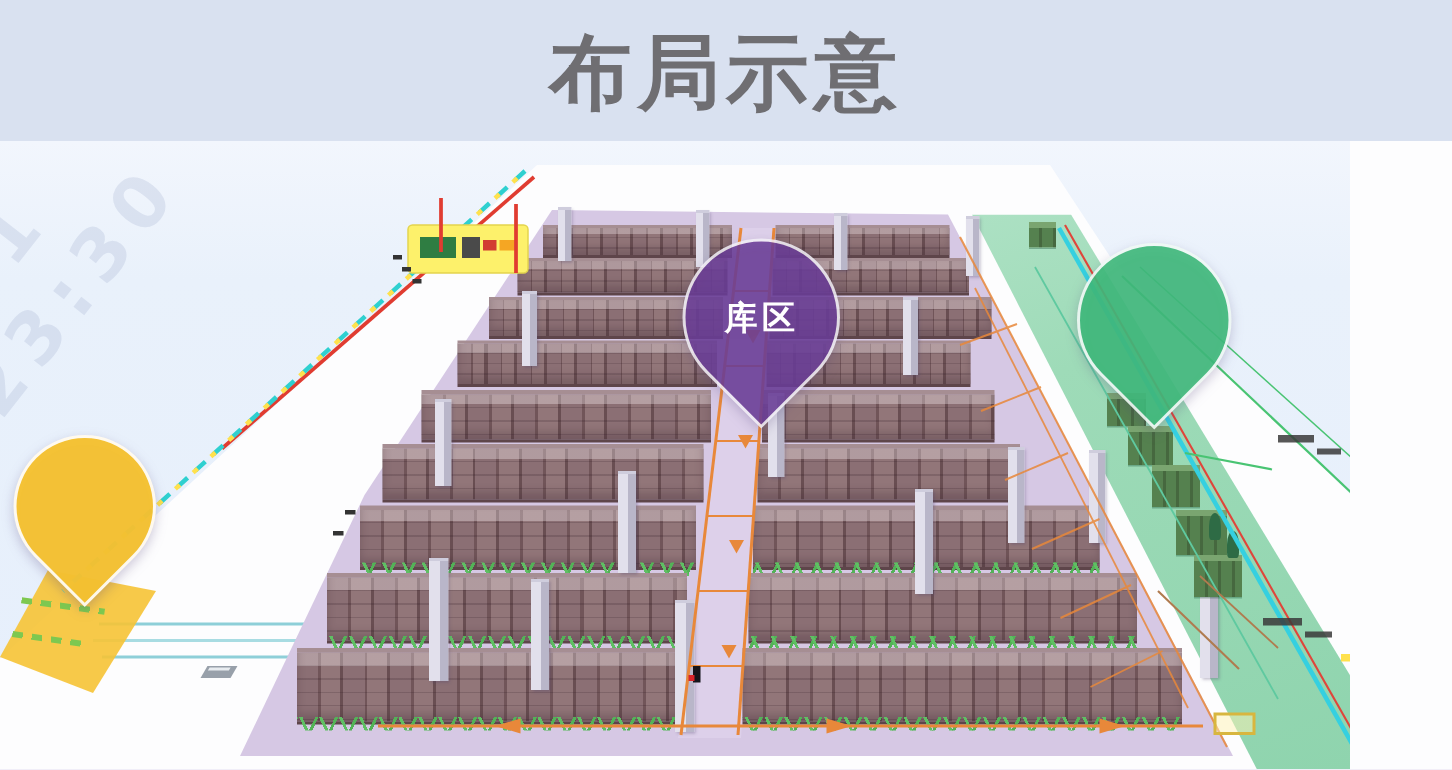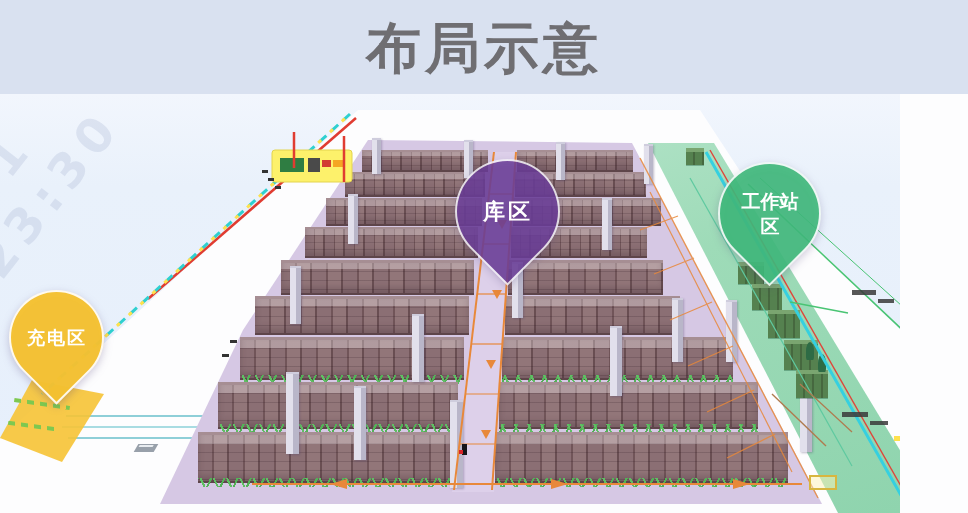--- a/index.html
+++ b/index.html
@@ -11,21 +11,21 @@
           display:flex;align-items:center;justify-content:center;}
   .title{font-size:55px;font-weight:bold;color:var(--c-title-text,#6f6e72);letter-spacing:4px;padding-top:4px;}
 
   
   .watermark{position:absolute;left:-34px;top:198px;width:300px;z-index:4;pointer-events:none;
              transform:rotate(-52deg);transform-origin:left center;
              font-size:48px;font-weight:bold;letter-spacing:9px;color:rgba(140,155,195,.20);}
 
   
   .scene{position:absolute;left:0;top:94px;width:900px;height:419px;overflow:hidden;z-index:1;
-         background:linear-gradient(180deg,#f2f6fd 0,var(--c-sky,#e9f1fb) 22%,#e6effc 100%);}
+         background:linear-gradient(180deg,#f2f6fd 0,var(--c-sky,#e9f1fb) 22%,#e6effc 100%);font-family:Liberation Mono, monospace;}
   .layer{position:absolute;inset:0;}
   .ground{background:var(--c-ground,#fdfdfe);z-index:1;
     clip-path:polygon(358px 16px,700px 16px,742px 80px,968px 302px,968px 419px,0px 419px,0px 345px,150px 207px);}
   .tealsvg{z-index:2;}
   .zone-yellow{z-index:3;background:var(--c-charging-floor,#f6c335);opacity:.9;
     clip-path:polygon(32px 286px,104px 300px,62px 368px,0px 344px);}
   .yellow-dash{position:absolute;z-index:3;height:4px;background:repeating-linear-gradient(90deg,#7ec850 0 7px,transparent 7px 13px);}
   .floor{z-index:3;background:var(--c-warehouse-floor,#d6c8e4);
     clip-path:polygon(368px 46px,632px 49px,822px 410px,160px 410px,243px 236px);}
   .aisle{z-index:4;background:#ddd0ea;
@@ -235,21 +235,19 @@
     <div class="dock" style="left:136px;top:350px;">
         <i></i>
       </div>
 
     <div class="pin pin-storage">
       <span class="bubble"></span>
       <span class="lbl">库区</span>
     </div>
     <div class="pin pin-workstation">
       <span class="bubble"></span>
-      <span class="lbl">工作站区</span>
     </div>
     <div class="pin pin-charging">
       <span class="bubble"></span>
-      <span class="lbl">充电区</span>
     </div>
 
   </div>
 </div>
 
 </body></html>

